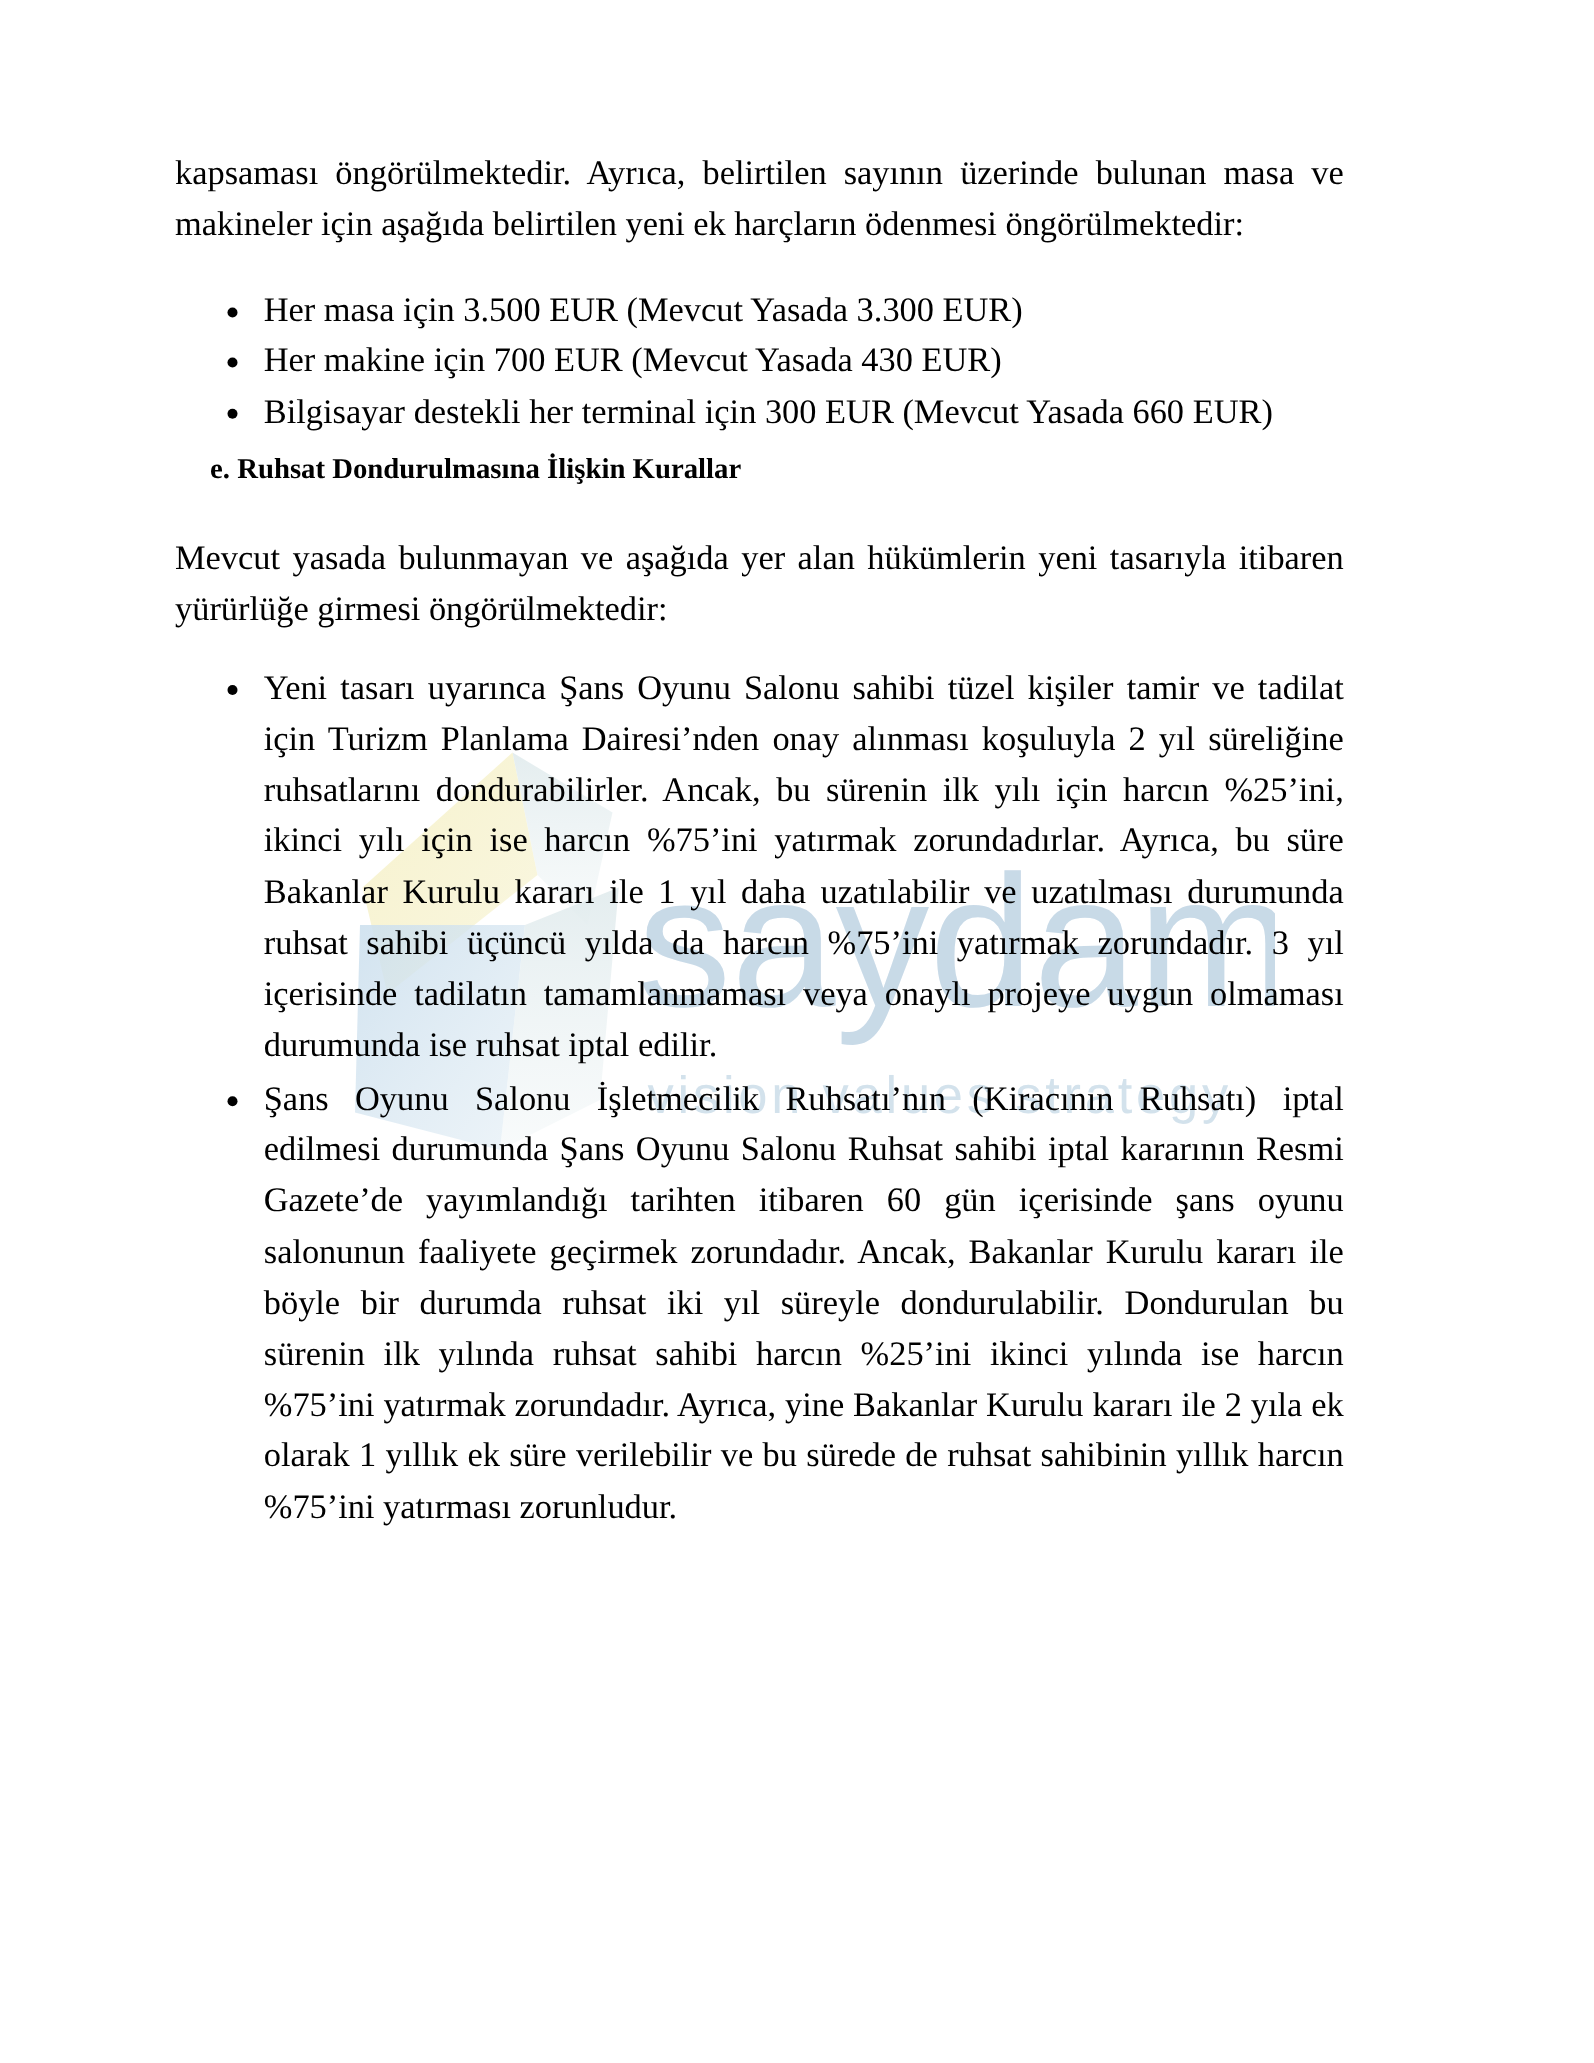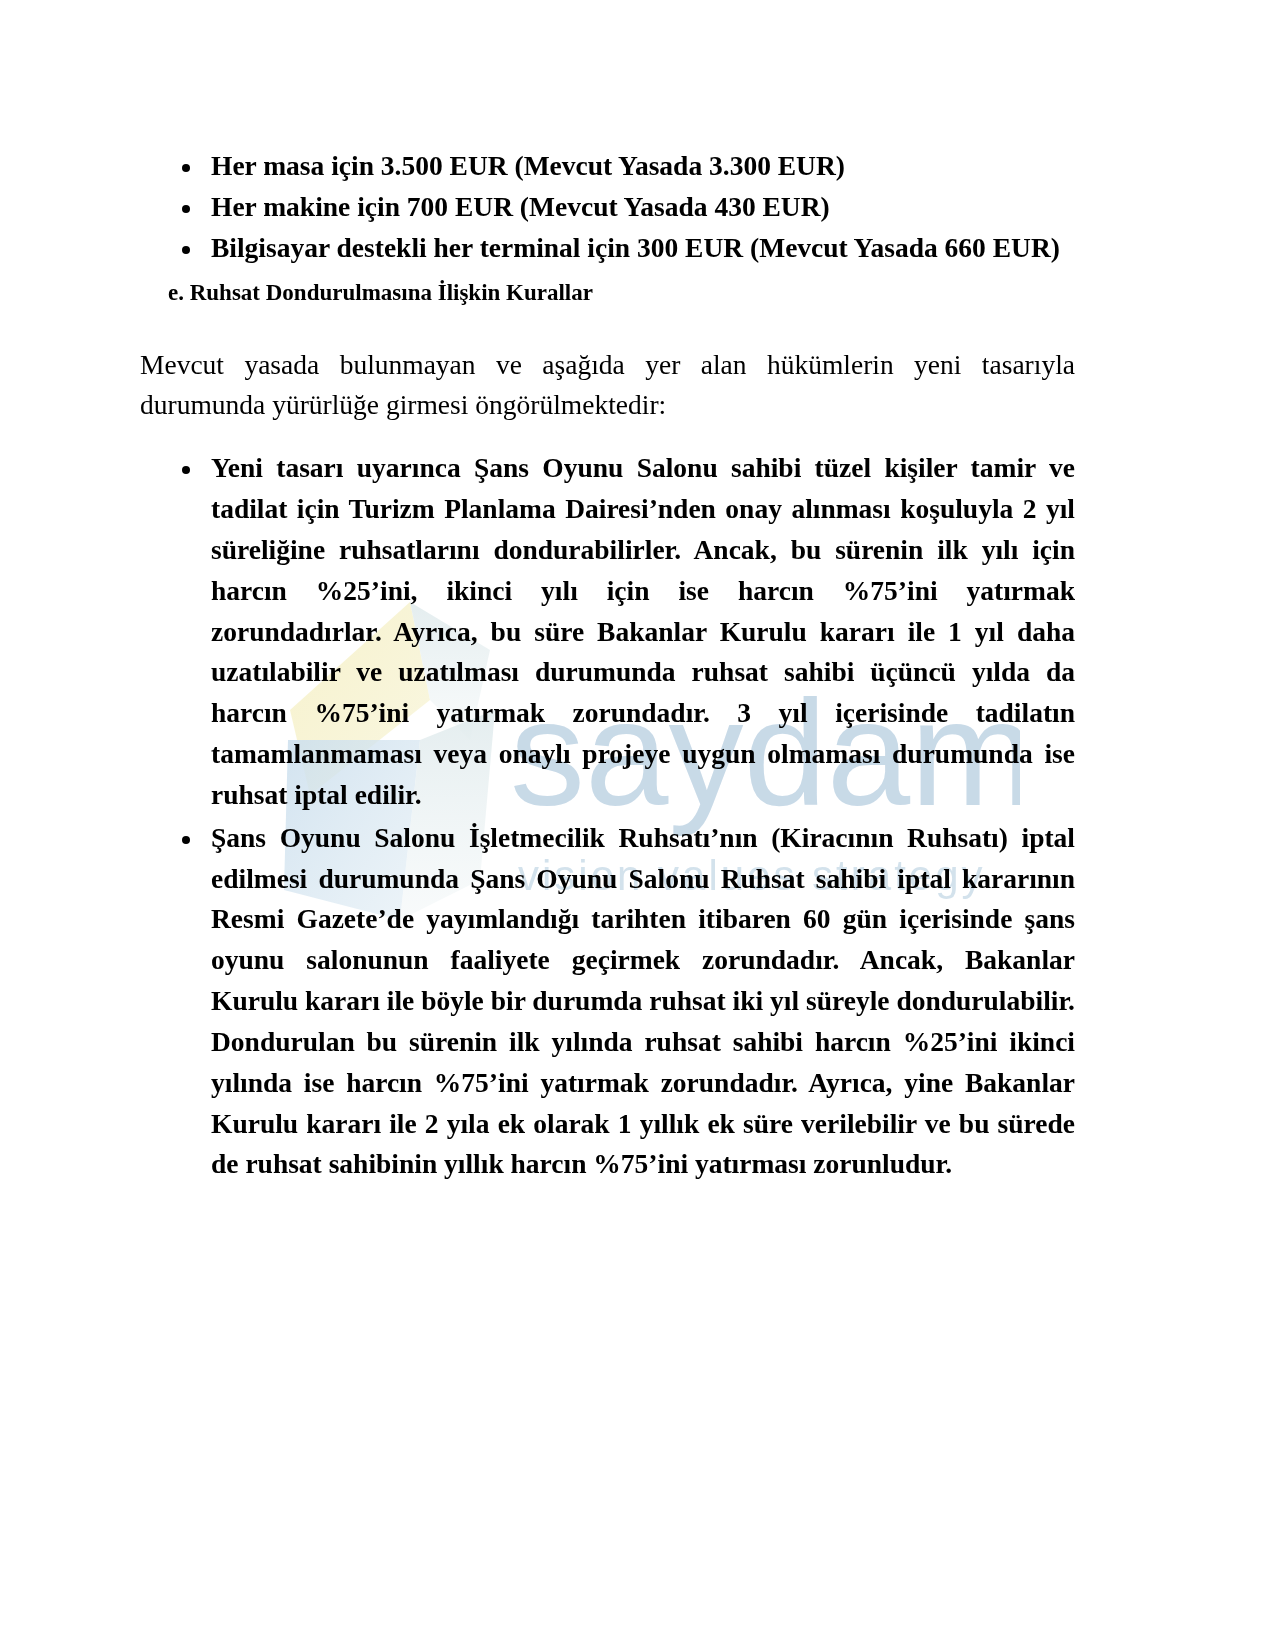--- a/index.html
+++ b/index.html
@@ -55,21 +55,20 @@
     padding: 0;
   }
   ul.bullets > li {
     position: relative;
     margin: 0 0 0 0;
     padding-left: 71px;
     font-size: 27.5px;
     line-height: 1.485;
     text-align: justify;
     text-justify: inter-word;
-    font-weight: bold;
   }
   ul.bullets > li::before {
     content: "";
     position: absolute;
     left: 42px;
     top: 18px;
     width: 8px;
     height: 8px;
     border-radius: 50%;
     background: #000;
@@ -119,32 +118,33 @@
       </g>
 
       <text x="230" y="215" font-family="'Liberation Sans','DejaVu Sans',sans-serif" font-size="150" font-weight="400" fill="#c4d7e6" opacity="0.92">saydam</text>
 
       <text x="238" y="300" font-family="'Liberation Sans','DejaVu Sans',sans-serif" font-size="42" letter-spacing="3" fill="#cfdfea" opacity="0.9">vision values strategy</text>
     </svg>
   </div>
 
   <div class="content">
 
+    <p class="para">kapsaması öngörülmektedir. Ayrıca, belirtilen sayının üzerinde bulunan masa ve makineler için aşağıda belirtilen yeni ek harçların ödenmesi öngörülmektedir:</p>
 
     <ul class="bullets block-list">
       <li>Her masa için 3.500 EUR (Mevcut Yasada 3.300 EUR)</li>
       <li>Her makine için 700 EUR (Mevcut Yasada 430 EUR)</li>
       <li>Bilgisayar destekli her terminal için 300 EUR (Mevcut Yasada 660 EUR)</li>
     </ul>
 
     <h3 class="subhead">e. Ruhsat Dondurulmasına İlişkin Kurallar</h3>
 
     <div class="spacer-md"></div>
 
-    <p class="para">Mevcut yasada bulunmayan ve aşağıda yer alan hükümlerin yeni tasarıyla durumunda yürürlüğe girmesi öngörülmektedir:</p>
+    <p class="para">Mevcut yasada bulunmayan ve aşağıda yer alan hükümlerin yeni tasarıyla itibaren yürürlüğe girmesi öngörülmektedir:</p>
 
     <ul class="bullets block-list2">
       <li class="justified">Yeni tasarı uyarınca Şans Oyunu Salonu sahibi tüzel kişiler tamir ve tadilat için Turizm Planlama Dairesi’nden onay alınması koşuluyla 2 yıl süreliğine ruhsatlarını dondurabilirler. Ancak, bu sürenin ilk yılı için harcın %25’ini, ikinci yılı için ise harcın %75’ini yatırmak zorundadırlar. Ayrıca, bu süre Bakanlar Kurulu kararı ile 1 yıl daha uzatılabilir ve uzatılması durumunda ruhsat sahibi üçüncü yılda da harcın %75’ini yatırmak zorundadır. 3 yıl içerisinde tadilatın tamamlanmaması veya onaylı projeye uygun olmaması durumunda ise ruhsat iptal edilir.</li>
       <li class="justified">Şans Oyunu Salonu İşletmecilik Ruhsatı’nın (Kiracının Ruhsatı) iptal edilmesi durumunda Şans Oyunu Salonu Ruhsat sahibi iptal kararının Resmi Gazete’de yayımlandığı tarihten itibaren 60 gün içerisinde şans oyunu salonunun faaliyete geçirmek zorundadır. Ancak, Bakanlar Kurulu kararı ile böyle bir durumda ruhsat iki yıl süreyle dondurulabilir. Dondurulan bu sürenin ilk yılında ruhsat sahibi harcın %25’ini ikinci yılında ise harcın %75’ini yatırmak zorundadır. Ayrıca, yine Bakanlar Kurulu kararı ile 2 yıla ek olarak 1 yıllık ek süre verilebilir ve bu sürede de ruhsat sahibinin yıllık harcın %75’ini yatırması zorunludur.</li>
     </ul>
 
   </div>
 </div>
 
 </body></html>

